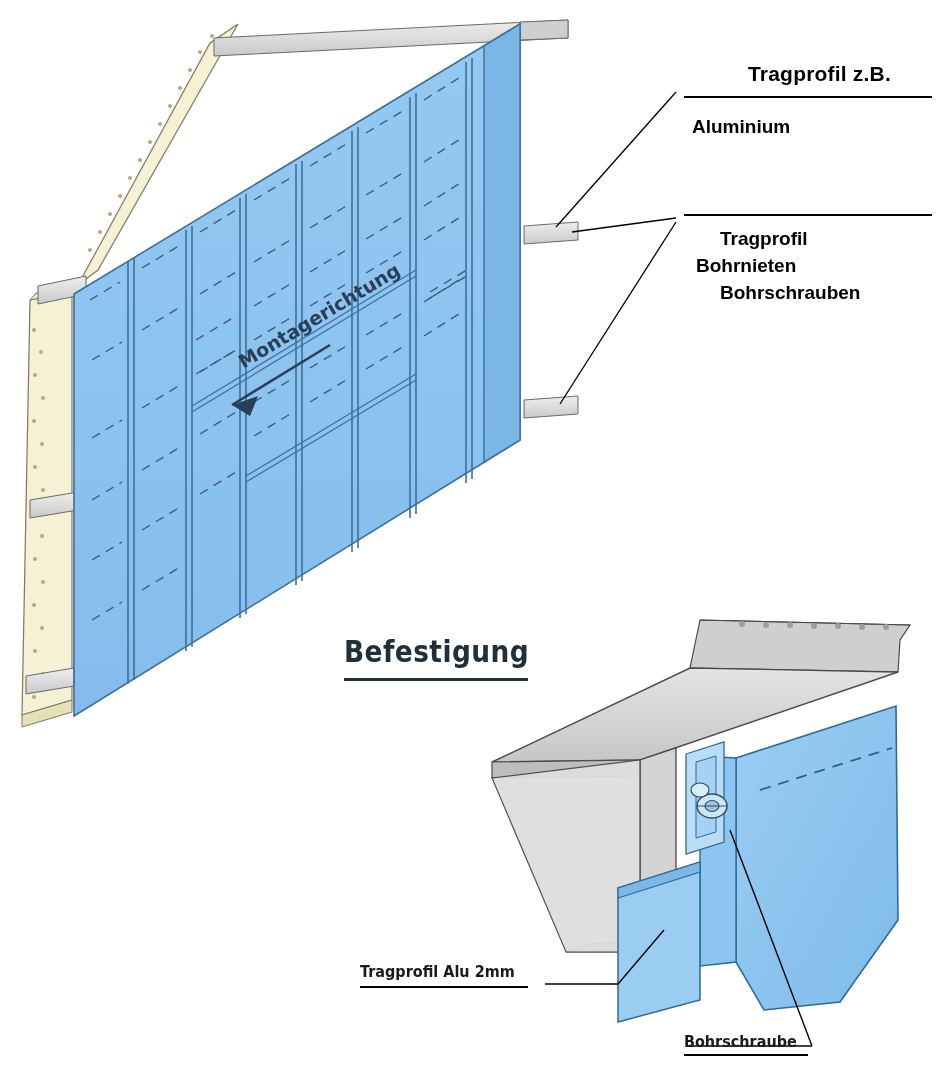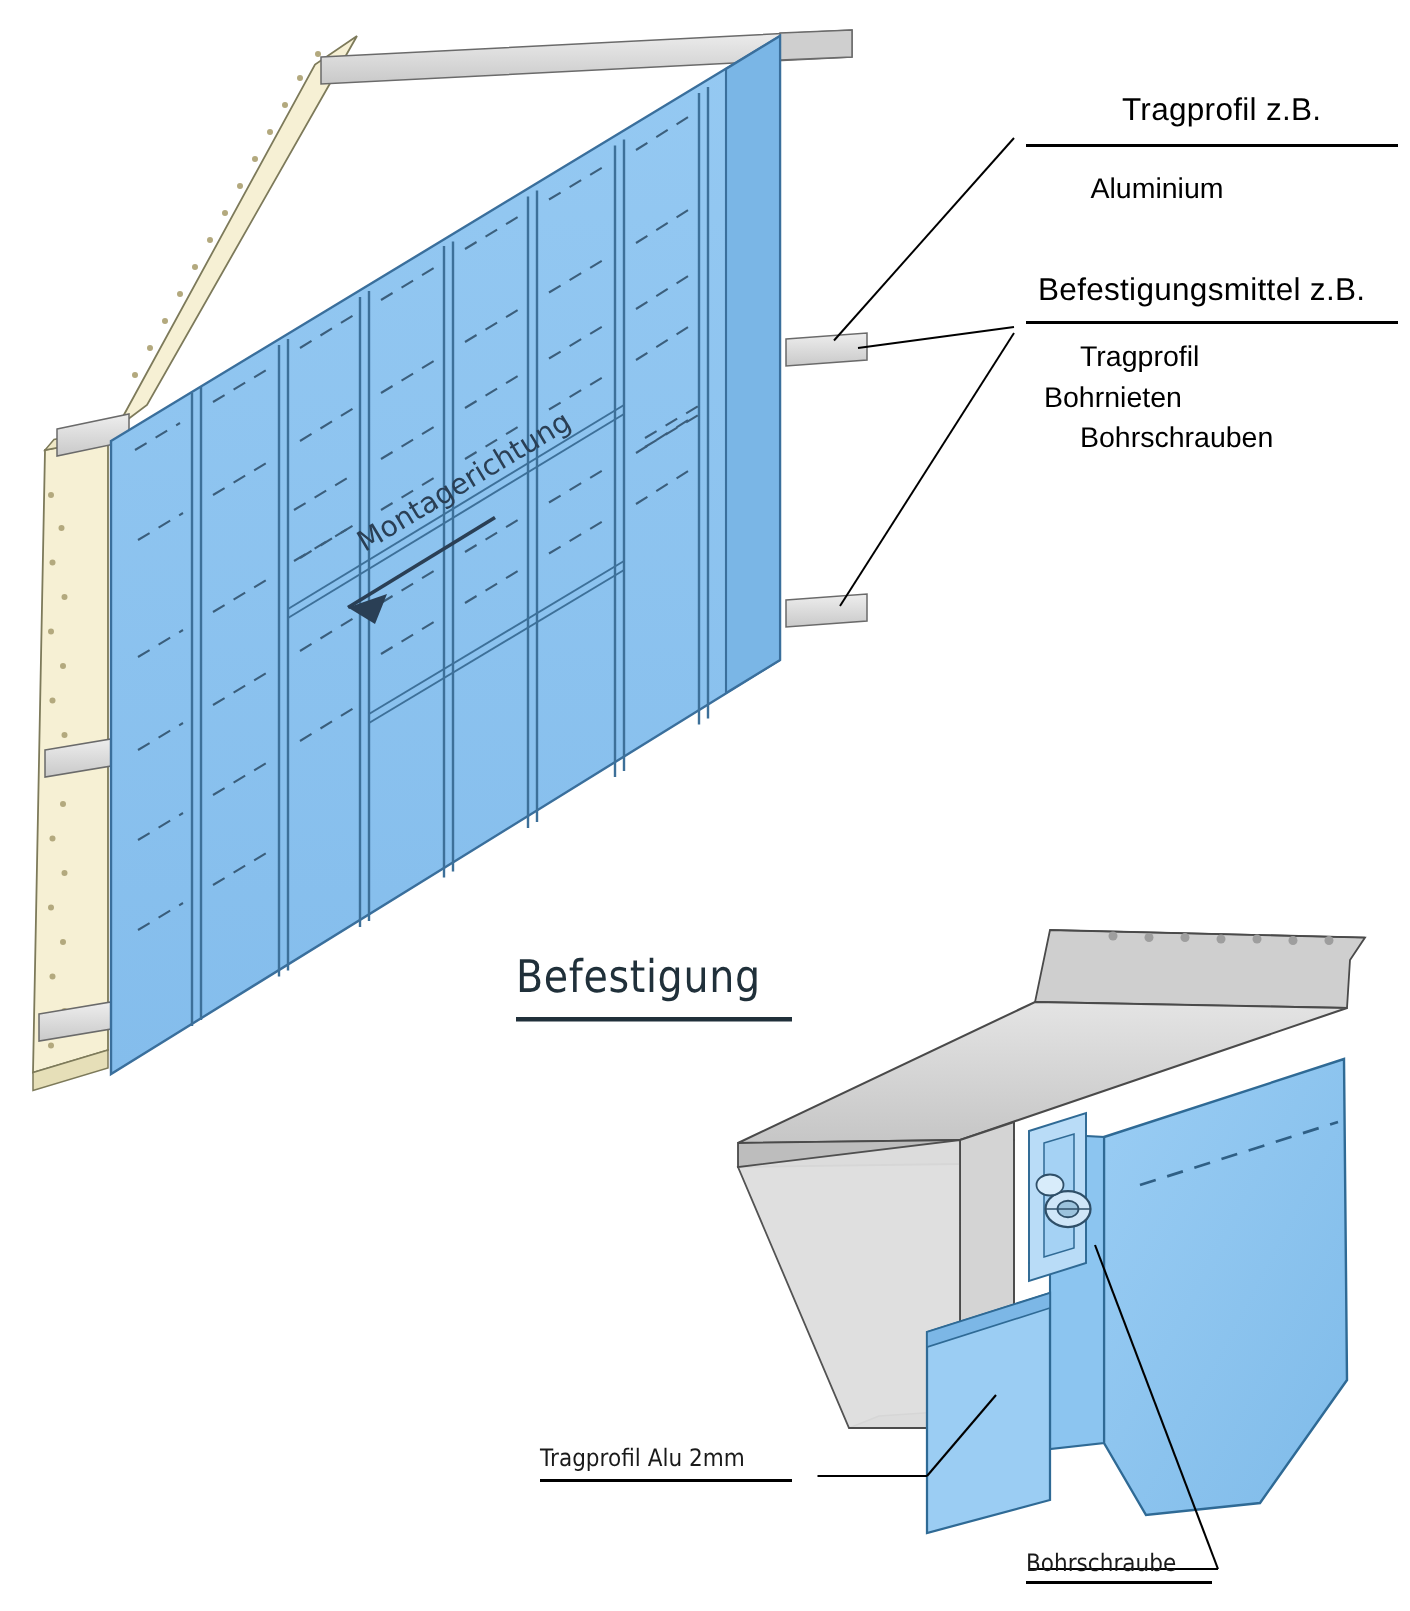--- a/index.html
+++ b/index.html
@@ -13,20 +13,21 @@
     position: relative;
     overflow: hidden;
     font-family: "Liberation Sans", sans-serif;
     color: #000000;
   }
   #stage {
     position: absolute;
     left: 0; top: 0;
     width: 940px;
     height: 878px;
+    font-weight: bold;
   }
   svg.layer {
     position: absolute;
     left: 0; top: 0;
     width: 940px;
     height: 1074px;
   }
   .lbl {
     position: absolute;
     white-space: nowrap;
@@ -238,24 +239,23 @@
 
     <g stroke="#000000" stroke-width="1.3" fill="none">
       <path d="M 556 227 L 676 92"></path>
       <path d="M 572 232 L 676 218"></path>
       <path d="M 560 404 L 676 222"></path>
     </g>
   </svg>
 
   <div class="underline-box" style="left:684px; top:96px; width:248px;"></div>
   <div class="lbl lbl-head" style="left:748px; top:62px;">Tragprofil z.B.</div>
-  <div class="lbl lbl-sub" style="left:727px; top:116px;">Aluminium</div>
+  <div class="lbl lbl-sub" style="left:692px; top:116px;">Aluminium</div>
 
   <div class="underline-box" style="left:684px; top:214px; width:248px;"></div>
-  <div class="lbl lbl-head" style="left:692px; top:182px;">Befestigungsmittel z.B.</div>
   <div class="lbl lbl-sub" style="left:720px; top:228px;">Tragprofil</div>
   <div class="lbl lbl-sub" style="left:696px; top:255px;">Bohrnieten</div>
   <div class="lbl lbl-sub" style="left:720px; top:282px;">Bohrschrauben</div>
 
   <div class="montage-label" style="left:240px; top:352px; transform: rotate(-31deg); transform-origin: left center;">Montagerichtung</div>
 
   <div class="title-befestigung" style="left:344px; top:634px;">Befestigung</div>
   <div class="underline-box" style="left:344px; top:678px; width:184px; height:3px; background:#20303a;"></div>
 
   <svg class="layer" viewBox="0 0 940 1074">

